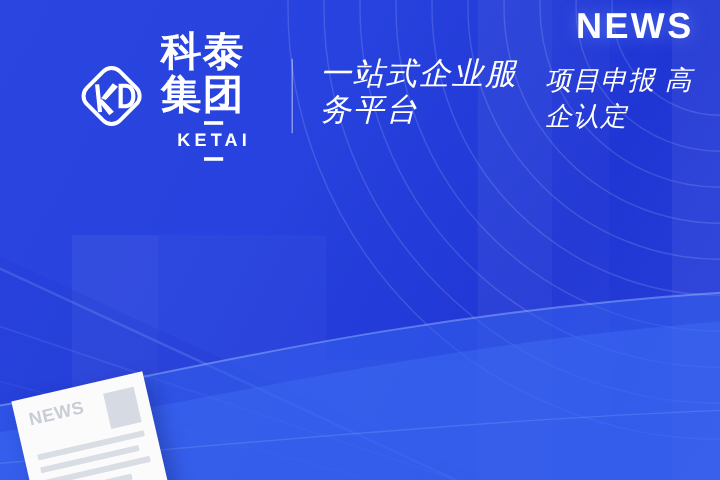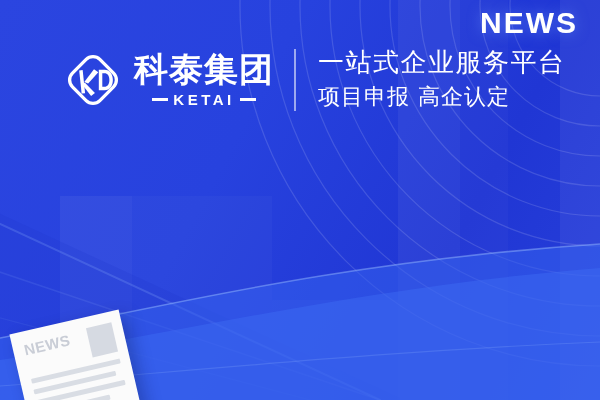--- a/index.html
+++ b/index.html
@@ -71,37 +71,38 @@
     color: #ffffff;
     letter-spacing: 1px;
     line-height: 1.05;
     font-family: "DejaVu Sans", "Liberation Sans", sans-serif;
   }
   .logo-en-row {
     display: flex;
     align-items: center;
     gap: 5px;
     margin-top: 3px;
+    flex-direction: column;
   }
   .logo-dash { display: block; width: 16px; height: 3px; background: #fff; }
   .logo-en {
     font-size: 15px;
     font-weight: 700;
     color: #ffffff;
     letter-spacing: 3.5px;
   }
 
   .v-divider {
     width: 2px;
     height: 62px;
     background: rgba(255,255,255,0.55);
     margin: 0 22px 0 20px;
   }
 
-  .tagline-block { display: flex; flex-direction: column; justify-content: center; }
+  .tagline-block { display: flex; flex-direction: row; justify-content: center; font-style: italic; }
   .tagline-main {
     font-size: 26px;
     color: #ffffff;
     letter-spacing: 1.5px;
     line-height: 1.15;
     font-family: "DejaVu Sans", "Liberation Sans", sans-serif;
   }
   .tagline-sub {
     margin-top: 4px;
     font-size: 22px;

